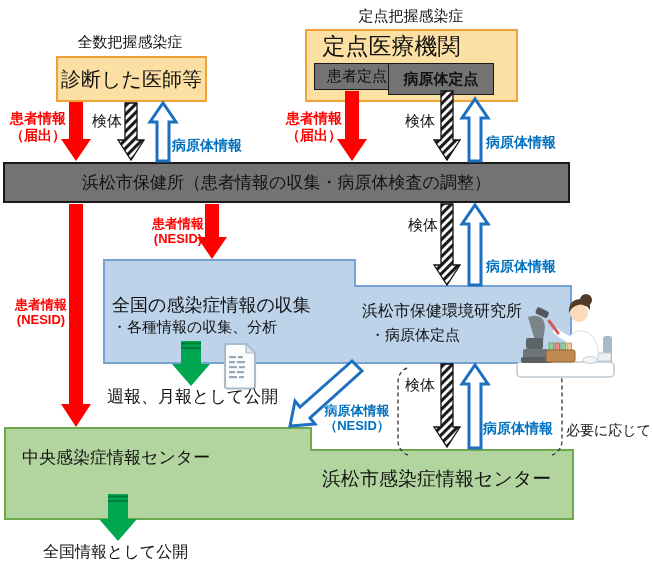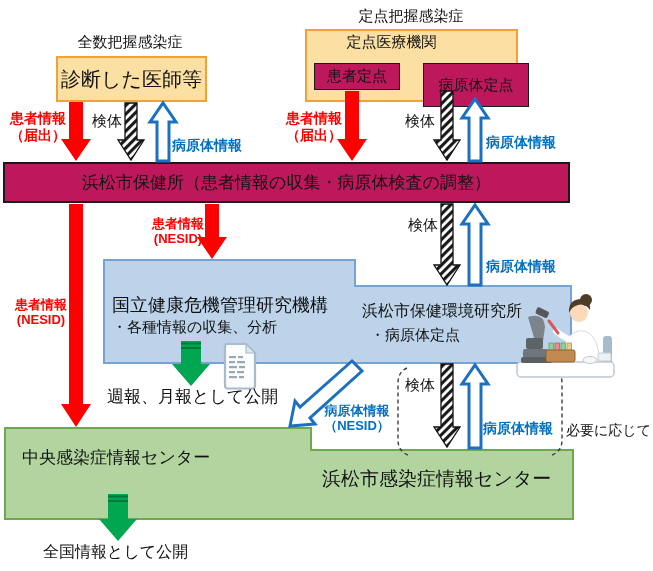--- a/index.html
+++ b/index.html
@@ -4,44 +4,44 @@
 <style>
   html,body{margin:0;padding:0;background:#fff;}
   .canvas{position:relative;width:653px;height:571px;background:#fff;overflow:hidden;
           font-family:"Liberation Sans","DejaVu Sans",sans-serif;color:#111;}
   .abs{position:absolute;box-sizing:border-box;}
   .lbl{position:absolute;white-space:nowrap;line-height:1.18;font-size:15px;color:#111;}
   .red{color:#FF0000;font-weight:bold;}
   .blue{color:#0070C0;font-weight:bold;}
   .ctr{text-align:center;}
   .orange-box{background:#FBDFA3;border:2px solid #F0A239;display:flex;align-items:center;justify-content:center;}
-  .white-box{background:#be185d;border:1.5px solid #1a1a1a;display:flex;align-items:center;justify-content:center;text-align:center;}
+  .white-box{background:#737373;border:1.5px solid #1a1a1a;display:flex;align-items:center;justify-content:center;text-align:center;}
   .nowrap{white-space:nowrap;}
   svg.layer{position:absolute;left:0;top:0;pointer-events:none;}
 </style>
 </head>
 <body>
 
 <div class="canvas">
 
   <svg class="layer" width="653" height="571">
     <polygon points="104,260 355,260 355,286 571,286 571,363 104,363" fill="#BCD3EA" stroke="#74A3D4" stroke-width="2"></polygon>
     <polygon points="5,428 311,428 311,450 573,450 573,519 5,519" fill="#B2D49F" stroke="#6EA84F" stroke-width="2"></polygon>
   </svg>
 
   <div class="abs orange-box" style="left:56px;top:56px;width:151px;height:46px;font-size:20px;">
     <span>診断した医師等</span>
   </div>
 
   <div class="abs orange-box" style="left:305px;top:29px;width:213px;height:73px;"></div>
-  <div class="lbl ctr" style="left:305px;top:33px;width:173px;font-size:15px;">定点医療機関</div>
+  <div class="lbl ctr" style="left:305px;top:33px;width:173px;font-size:23px;">定点医療機関</div>
   <div class="abs white-box" style="left:314px;top:63px;width:86px;height:27px;font-size:15px;">
     <span>患者定点</span>
   </div>
-  <div class="abs white-box" style="left:423px;top:63px;width:106px;height:44px;font-size:15px;">
+  <div class="abs white-box" style="left:388px;top:63px;width:106px;height:32px;font-size:15px;font-weight:bold;">
     <span>病原体定点</span>
   </div>
 
   <div class="abs white-box" style="left:3px;top:162px;width:567px;height:41px;border-width:2px;font-size:17px;">
     <span class="nowrap">浜松市保健所（患者情報の収集・病原体検査の調整）</span>
   </div>
 
   <div class="lbl ctr" style="left:55px;top:33px;width:150px;">全数把握感染症</div>
   <div class="lbl ctr" style="left:336px;top:7px;width:150px;">定点把握感染症</div>
 
@@ -144,21 +144,21 @@
     <span style="display:block">(NESID)</span>
   </div>
   <div class="lbl" style="left:408px;top:216px;">検体</div>
   <div class="lbl blue" style="left:486px;top:258px;font-size:14px;">病原体情報</div>
 
   <div class="lbl red ctr" style="left:9px;top:297px;width:64px;font-size:13px;">
     <span style="display:block">患者情報</span>
     <span style="display:block">(NESID)</span>
   </div>
 
-  <div class="lbl" style="left:112px;top:295px;font-size:18px;">国立健康危機管理研究機構</div>
+  <div class="lbl" style="left:112px;top:295px;font-size:18px;">全国の感染症情報の収集</div>
   <div class="lbl" style="left:112px;top:318px;">・各種情報の収集、分析</div>
   <div class="lbl" style="left:362px;top:302px;font-size:16px;">浜松市保健環境研究所</div>
   <div class="lbl" style="left:370px;top:326px;">・病原体定点</div>
 
   <div class="lbl" style="left:107px;top:387px;font-size:17px;">週報、月報として公開</div>
 
   <div class="lbl blue ctr" style="left:318px;top:403px;width:78px;font-size:13px;">
     <span style="display:block">病原体情報</span>
     <span style="display:block">（NESID）</span>
   </div>

